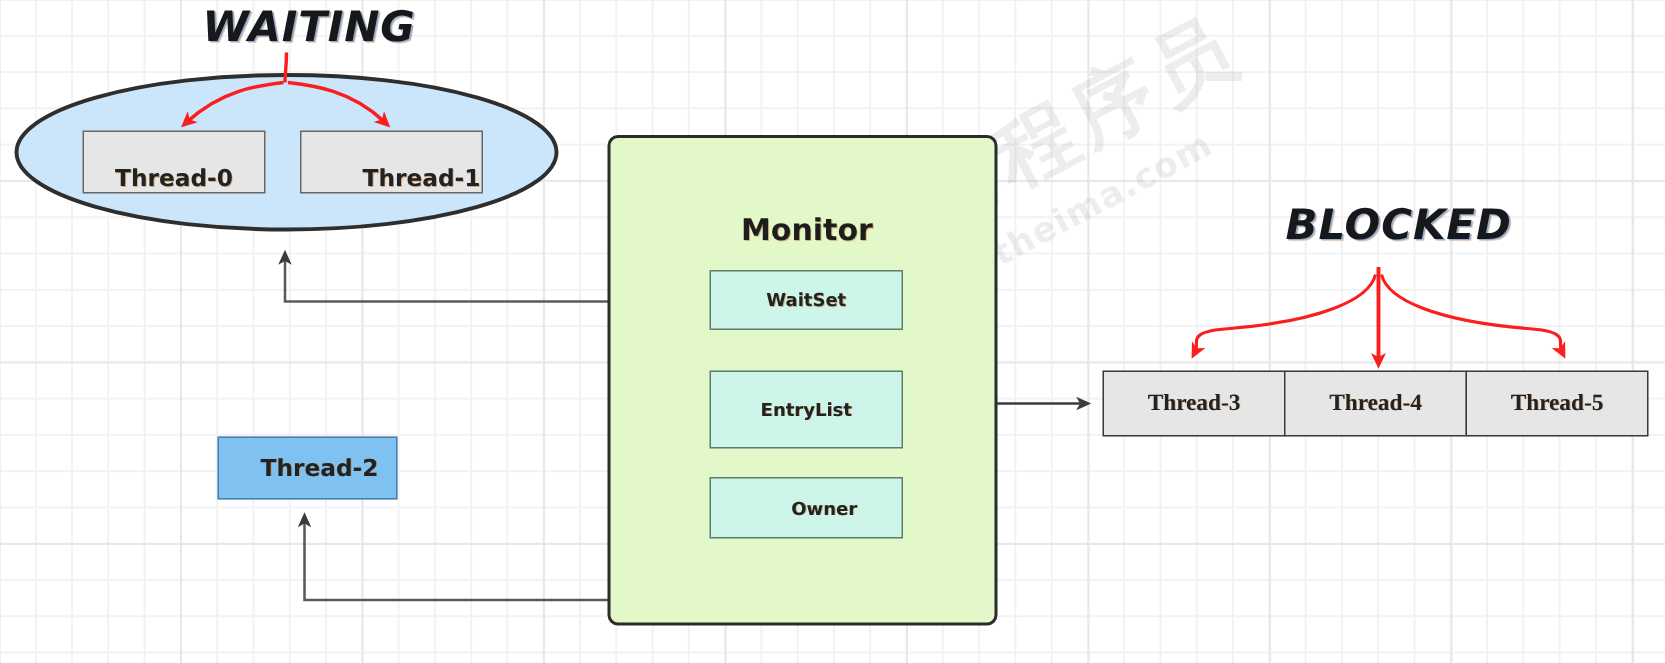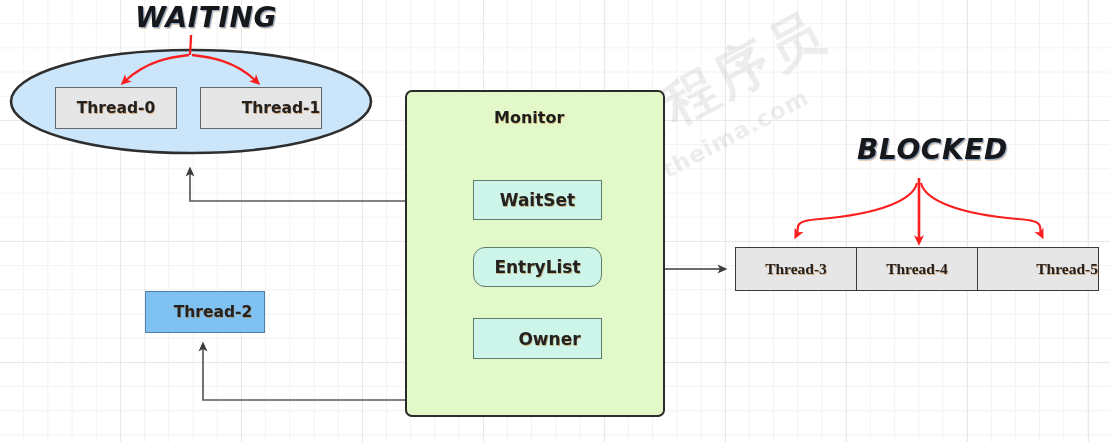--- a/index.html
+++ b/index.html
@@ -41,55 +41,57 @@
     justify-content: center;
     font-weight: bold;
     color: #222222;
     text-shadow: 0.6px 0.6px 0 rgba(200,120,40,0.55);
     z-index: 5;
   }
   .thread-box {
     background: #e6e6e6;
     border: 1.6px solid #666666;
     font-size: 15.5px;
+    align-items: flex-end;
   }
   .thread-cell {
     background: #e6e6e6;
     border: 1.6px solid #3a3a3a;
     font-size: 15.5px;
     font-family: Liberation Serif, serif;
   }
   .thread-cell.mid { border-left-width: 1.3px; border-right-width: 1.3px; }
   .blue-box {
     background: #7fc1f0;
     border: 1.6px solid #4d80a8;
     font-size: 15.5px;
     padding-left: 16px;
   }
   .mint-box {
     background: #cdf5ea;
     border: 1.6px solid #5e7d6b;
-    font-size: 17px;
+    font-size: 12px;
   }
   .monitor-box {
     position: absolute;
     box-sizing: border-box;
     background: #e3f8c8;
     border: 2.6px solid #2b2b2b;
     border-radius: 7px;
     z-index: 2;
   }
   .monitor-title {
     position: absolute;
     font-weight: bold;
-    font-size: 16px;
+    font-size: 20px;
     color: #1d1d1d;
     text-shadow: 0.6px 0.6px 0 rgba(200,120,40,0.5);
     z-index: 6;
     white-space: nowrap;
+    margin-top: 33px;
   }
   .state-label {
     position: absolute;
     font-weight: bold;
     font-style: italic;
     font-size: 28px;
     color: #17181c;
     letter-spacing: 0.6px;
     text-shadow: 1px 1px 0 rgba(120,160,210,0.75), 1.5px 1.5px 0 rgba(190,120,50,0.35);
     white-space: nowrap;
@@ -176,32 +178,32 @@
   <div class="node blue-box" style="left:145px; top:291px; width:120px; height:42px;">
     <span>Thread-2</span>
   </div>
 
   <div class="monitor-box" style="left:405px; top:90px; width:260px; height:327px;"></div>
   <div class="monitor-title" style="left:494px; top:108px;">Monitor</div>
 
   <div class="node mint-box" style="left:473px; top:180px; width:129px; height:40px;">
     <span>WaitSet</span>
   </div>
-  <div class="node mint-box" style="left:473px; top:247px; width:129px; height:40px;border-radius:12px;">
+  <div class="node mint-box" style="left:473px; top:247px; width:129px; height:52px;">
     <span>EntryList</span>
   </div>
   <div class="node mint-box" style="left:473px; top:318px; width:129px; height:41px;padding-left:24px;">
     <span>Owner</span>
   </div>
 
   <div class="state-label" style="left:857px; top:133px;">BLOCKED</div>
 
   <div class="node thread-cell" style="left:735px; top:247px; width:122px; height:44px;">
     <span>Thread-3</span>
   </div>
   <div class="node thread-cell mid" style="left:856px; top:247px; width:122px; height:44px;">
     <span>Thread-4</span>
   </div>
-  <div class="node thread-cell" style="left:977px; top:247px; width:122px; height:44px;justify-content:flex-end;">
+  <div class="node thread-cell" style="left:977px; top:247px; width:122px; height:44px;">
     <span>Thread-5</span>
   </div>
 
 </div>
 
 </body></html>

